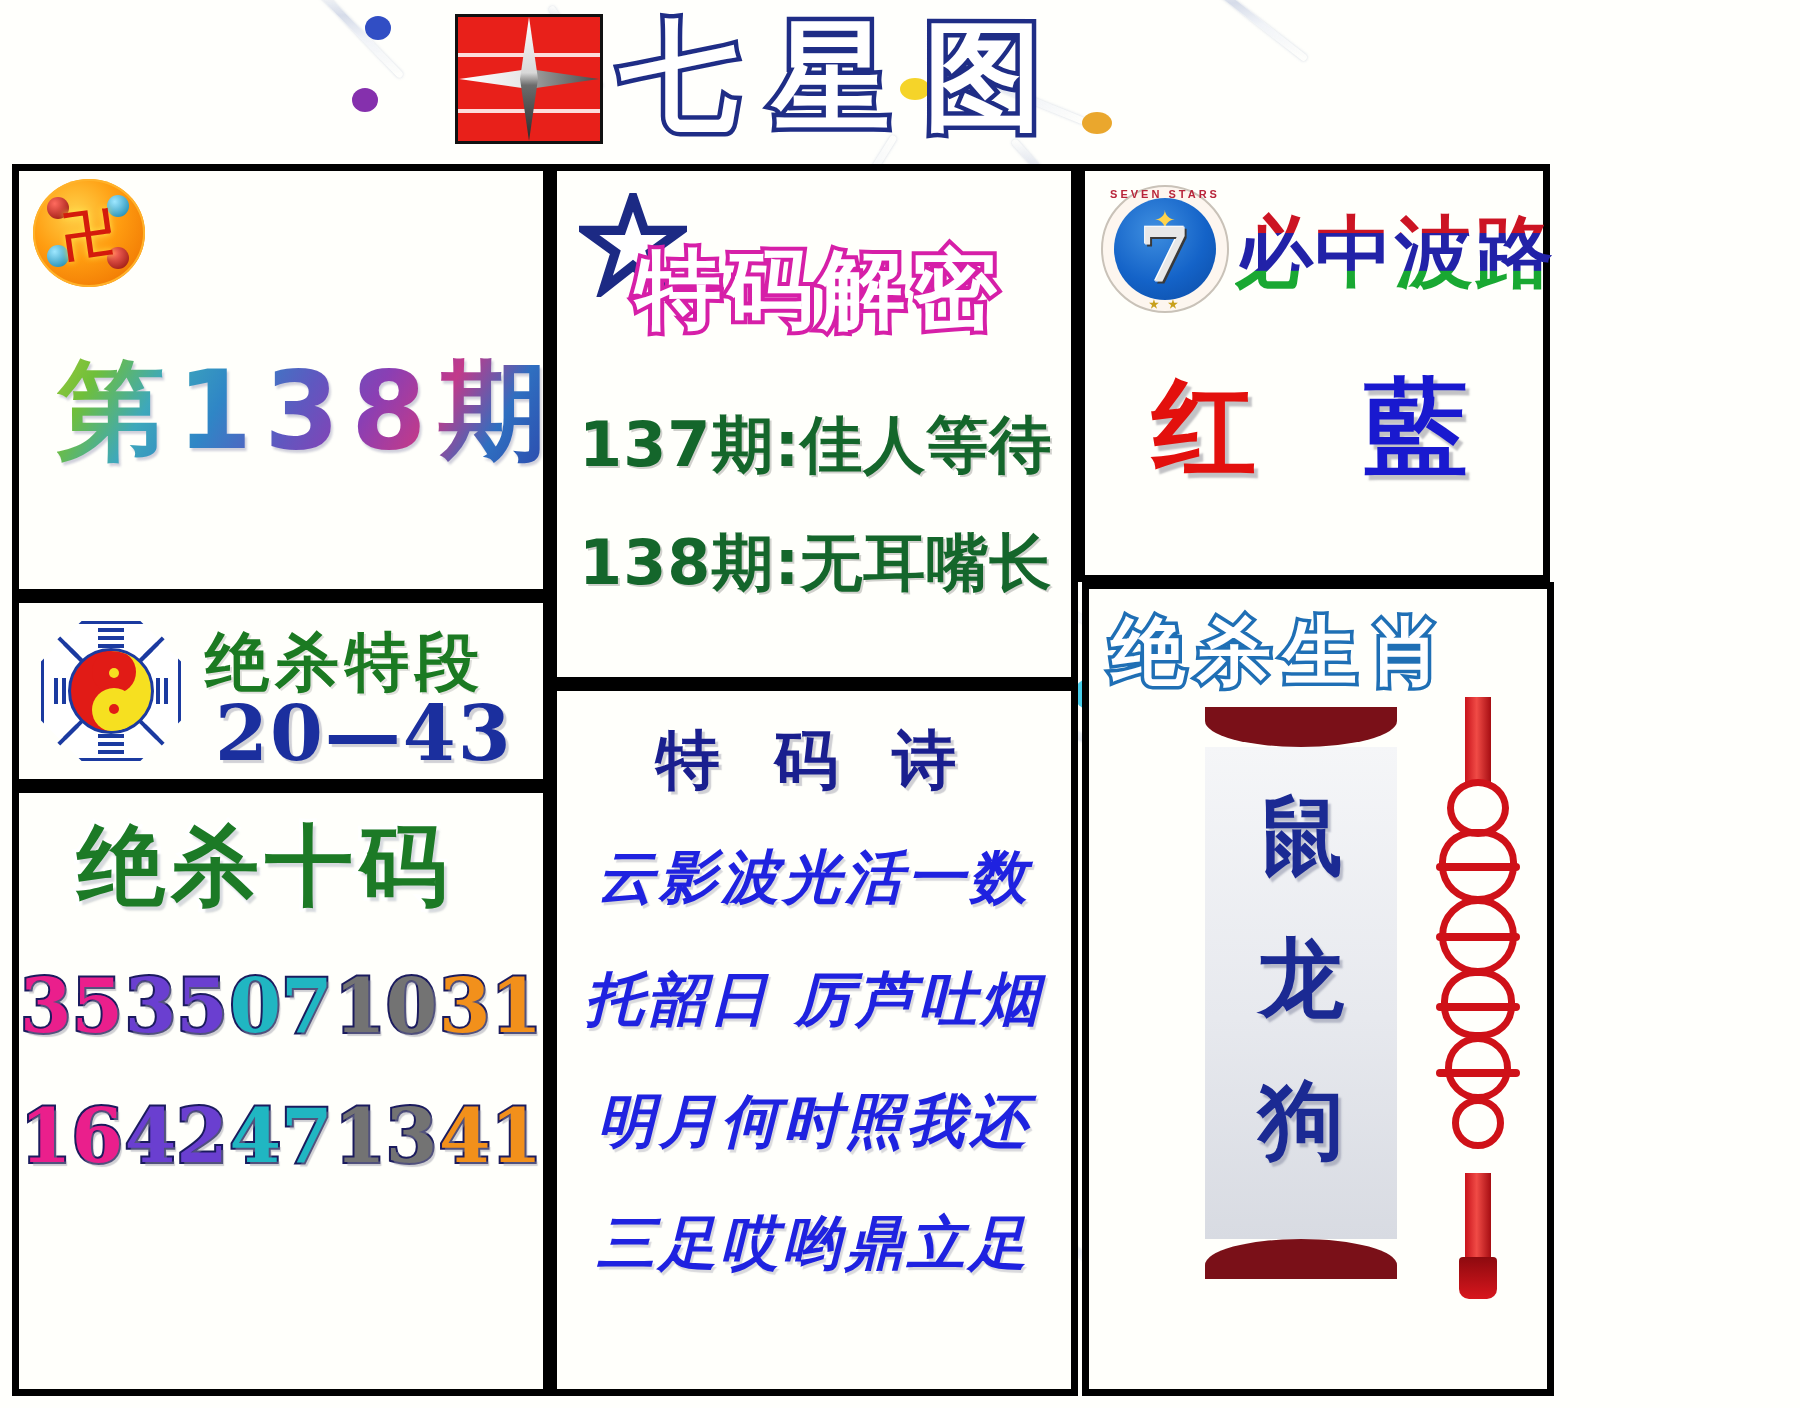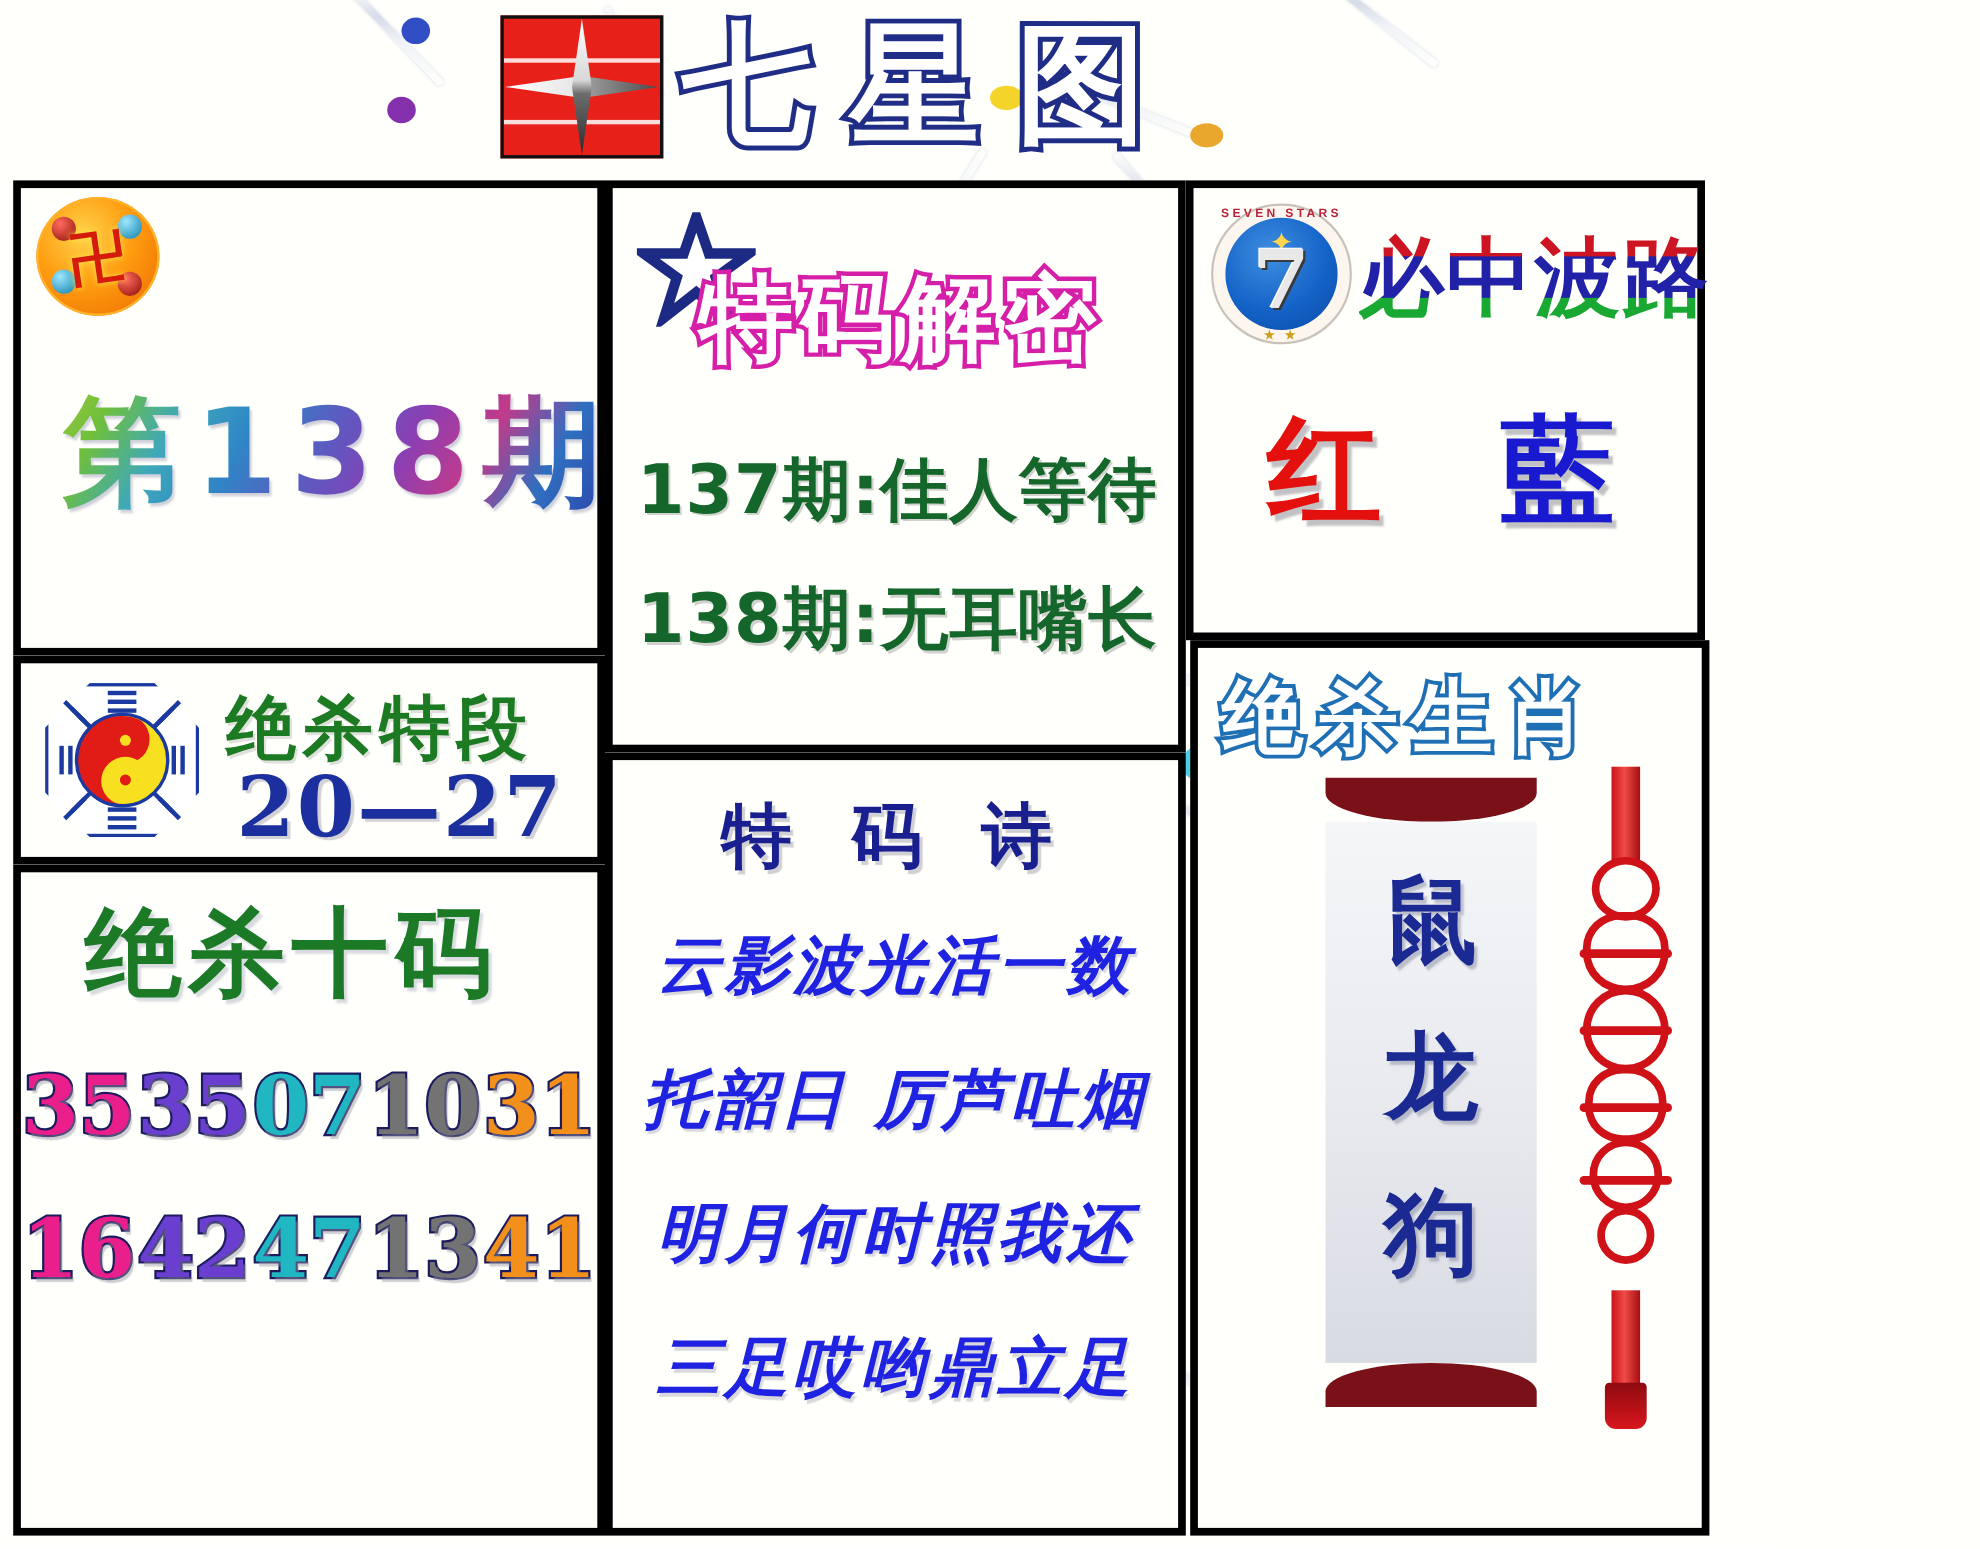--- a/index.html
+++ b/index.html
@@ -483,21 +483,21 @@
         <div class="tri" style="right:14px;bottom:24px;transform:rotate(45deg);"></div>
         <div class="tri" style="right:20px;bottom:30px;transform:rotate(45deg);"></div>
         <div class="yy">
           <div class="h1"></div>
             <div class="h2"></div>
           <div class="d1"></div>
             <div class="d2"></div>
         </div>
       </div>
       <div id="range-title">绝杀特段</div>
-      <div id="range-value">20—27</div>
+      <div id="range-value">20—43</div>
     </div>
 
     <div class="cell" id="cell-ten">
       <div id="ten-title">绝杀十码</div>
       <div class="num-row" id="num-row-1">
         <span class="num nc-pink">35</span>
         <span class="num nc-pur">35</span>
         <span class="num nc-teal">07</span>
         <span class="num nc-green">10</span>
         <span class="num nc-orng">31</span>

